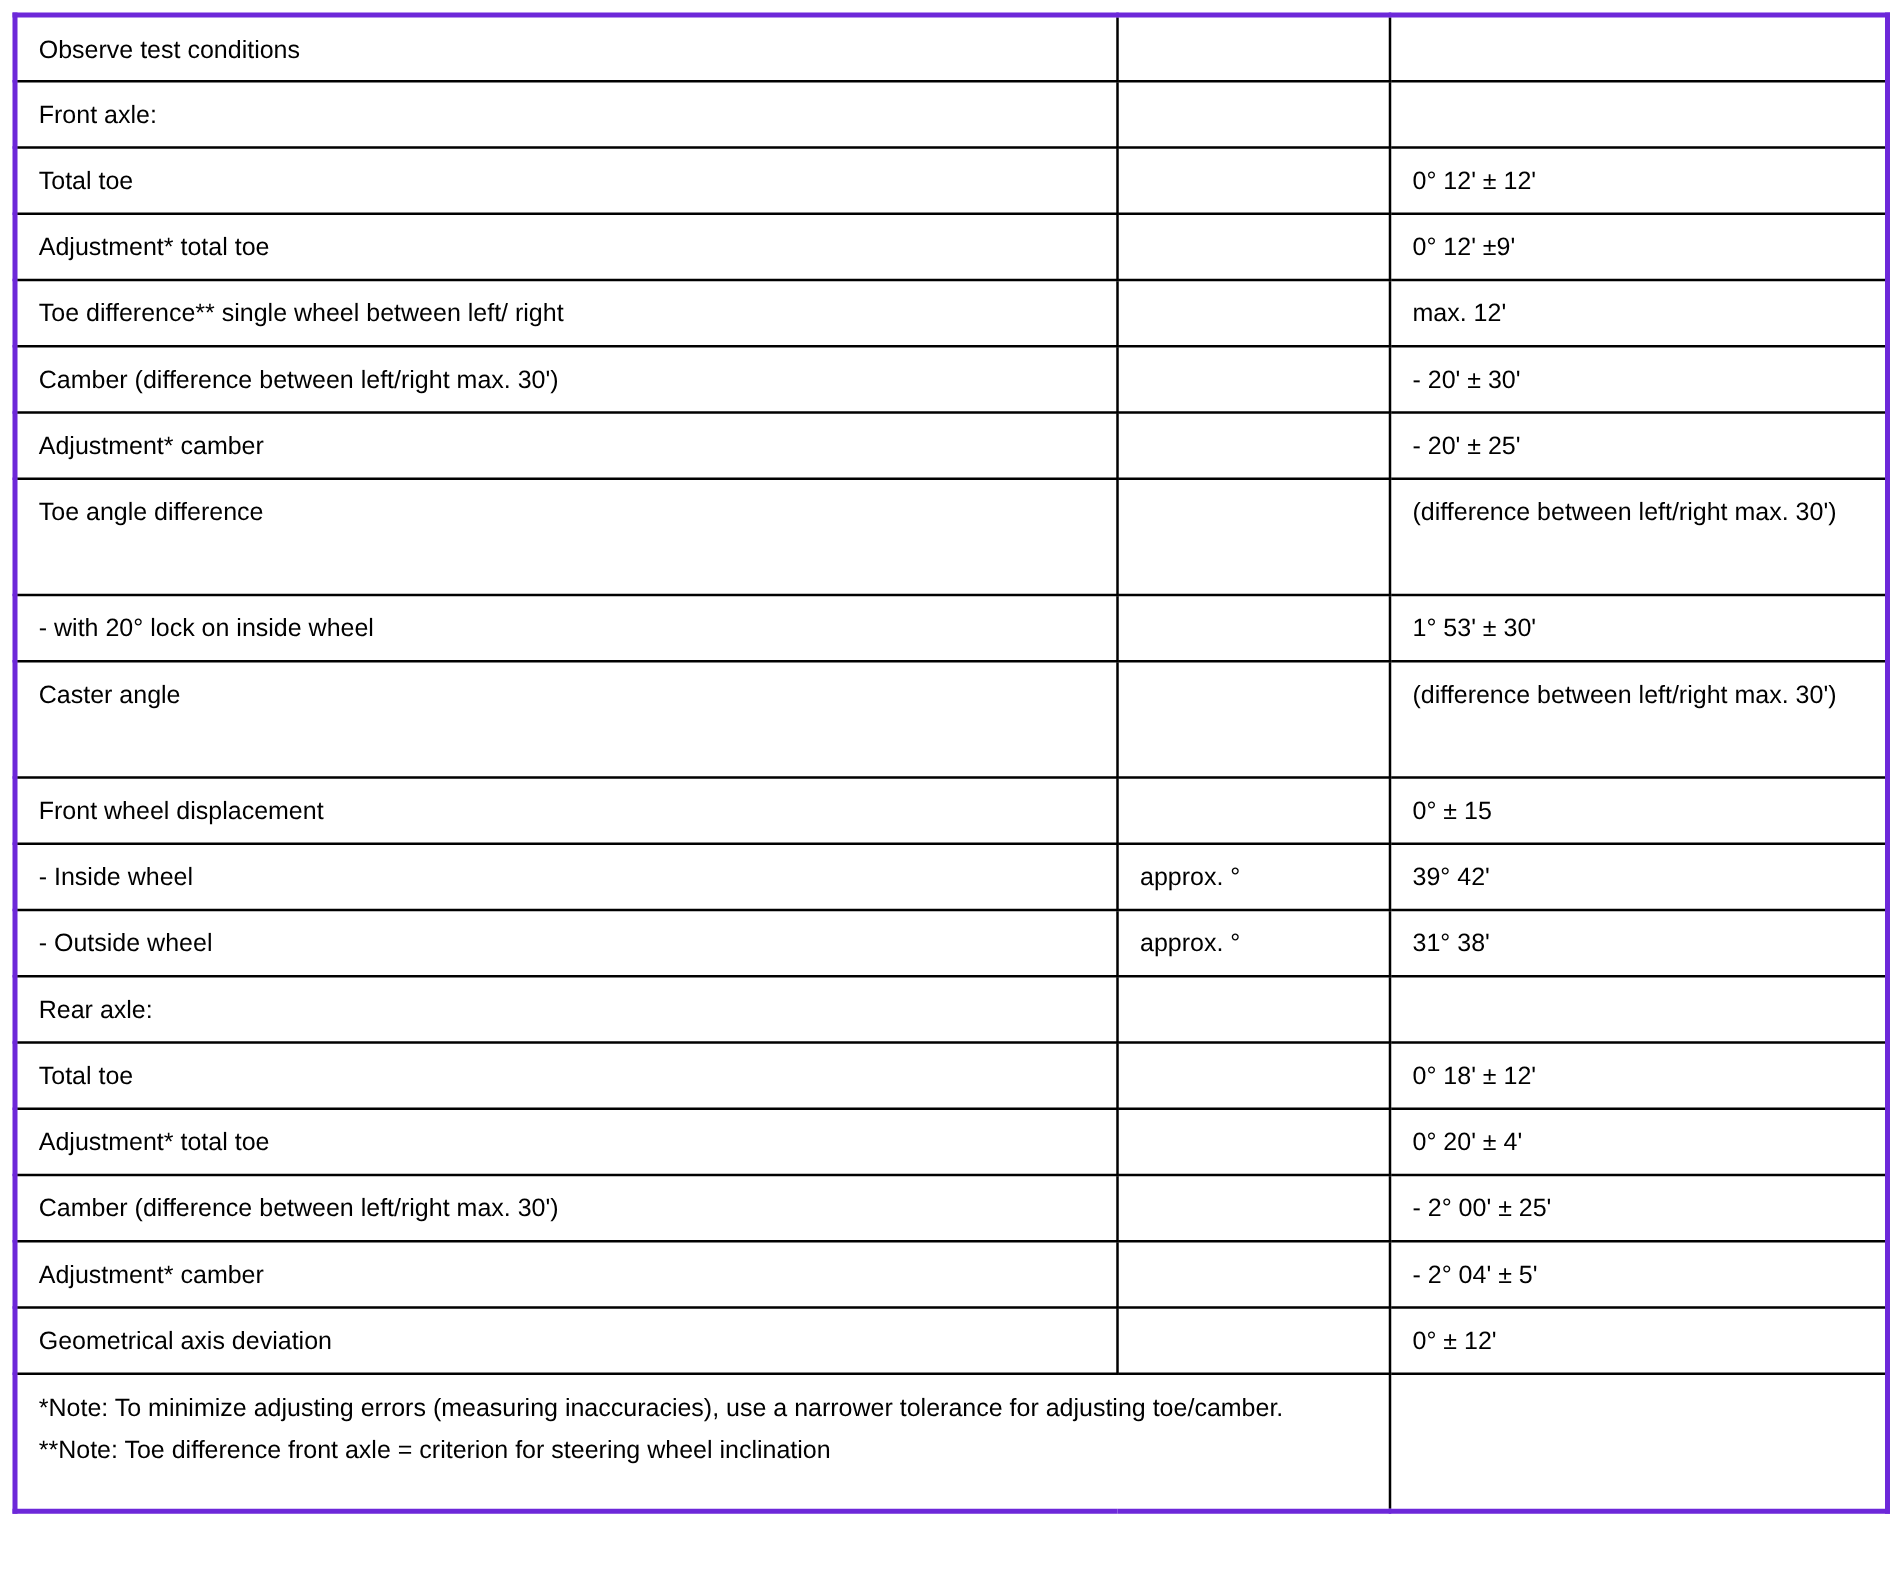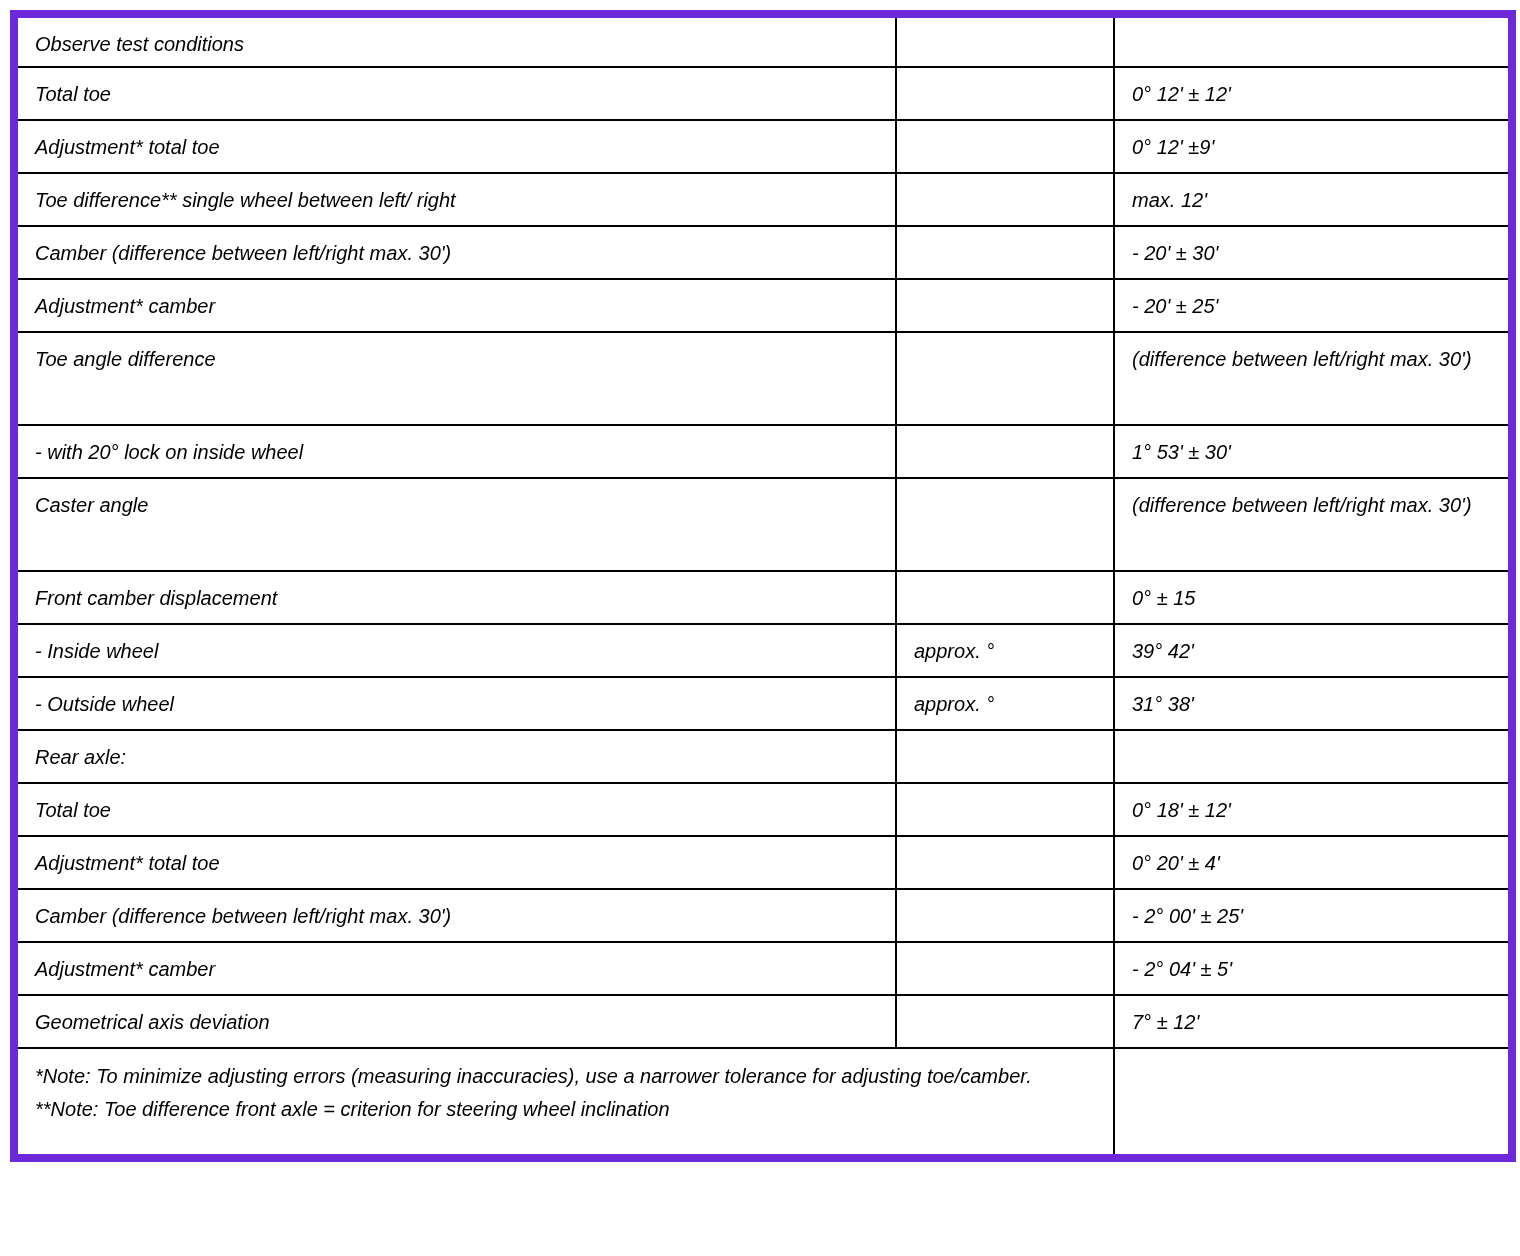--- a/index.html
+++ b/index.html
@@ -26,21 +26,21 @@
     box-sizing: border-box;
     vertical-align: top;
     font-family: "Liberation Sans", "DejaVu Sans", sans-serif;
     font-size: 20px;
     line-height: 27px;
     color: #000000;
     padding: 13px 10px 6px 17px;
     height: 53px;
     overflow: hidden;
   }
-  table.spec-table { border: 8px solid #6d28d9; font-style: italic; }
+  table.spec-table { border: 4px solid #6d28d9; }
   col.c1 { width: 882px; }
   col.c2 { width: 218px; }
   col.c3 { width: 398px; }
   td.mid-cell   { padding-left: 14px; }
   td.value-cell { padding-left: 14px; padding-right: 72px; }
   tr.tall td   { height: 93px; }
   tr.note-row td { height: 110px; padding-top: 14px; padding-right: 16px; }
   .note-line { margin: 0 0 6px 0; }
 </style>
 </head>
@@ -49,20 +49,25 @@
 <div class="page">
   <table class="spec-table">
     <colgroup>
       <col class="c1">
       <col class="c2">
       <col class="c3">
     </colgroup>
     <tbody id="spec-tbody">
         <tr>
           <td class="label-cell">Observe test conditions</td>
+          <td class="mid-cell"></td>
+          <td class="value-cell"></td>
+        </tr>
+        <tr>
+          <td class="label-cell">Front axle:</td>
           <td class="mid-cell"></td>
           <td class="value-cell"></td>
         </tr>
         <tr>
           <td class="label-cell">Total toe</td>
           <td class="mid-cell"></td>
           <td class="value-cell">0° 12' ± 12'</td>
         </tr>
         <tr>
           <td class="label-cell">Adjustment* total toe</td>
@@ -93,21 +98,21 @@
           <td class="label-cell">- with 20° lock on inside wheel</td>
           <td class="mid-cell"></td>
           <td class="value-cell">1° 53' ± 30'</td>
         </tr>
         <tr class="tall">
           <td class="label-cell">Caster angle</td>
           <td class="mid-cell"></td>
           <td class="value-cell">(difference between left/right max. 30')</td>
         </tr>
         <tr>
-          <td class="label-cell">Front camber displacement</td>
+          <td class="label-cell">Front wheel displacement</td>
           <td class="mid-cell"></td>
           <td class="value-cell">0° ± 15</td>
         </tr>
         <tr>
           <td class="label-cell">- Inside wheel</td>
           <td class="mid-cell">approx. °</td>
           <td class="value-cell">39° 42'</td>
         </tr>
         <tr>
           <td class="label-cell">- Outside wheel</td>
@@ -135,21 +140,21 @@
           <td class="value-cell">- 2° 00' ± 25'</td>
         </tr>
         <tr>
           <td class="label-cell">Adjustment* camber</td>
           <td class="mid-cell"></td>
           <td class="value-cell">- 2° 04' ± 5'</td>
         </tr>
         <tr>
           <td class="label-cell">Geometrical axis deviation</td>
           <td class="mid-cell"></td>
-          <td class="value-cell">7° ± 12'</td>
+          <td class="value-cell">0° ± 12'</td>
         </tr>
         <tr class="note-row">
           <td colspan="2">
             <div class="note-line">*Note: To minimize adjusting errors (measuring inaccuracies), use a narrower tolerance for adjusting toe/camber.</div>
             <div class="note-line">**Note: Toe difference front axle = criterion for steering wheel inclination</div>
           </td>
           <td class="value-cell"></td>
         </tr>
       </tbody>
   </table>

